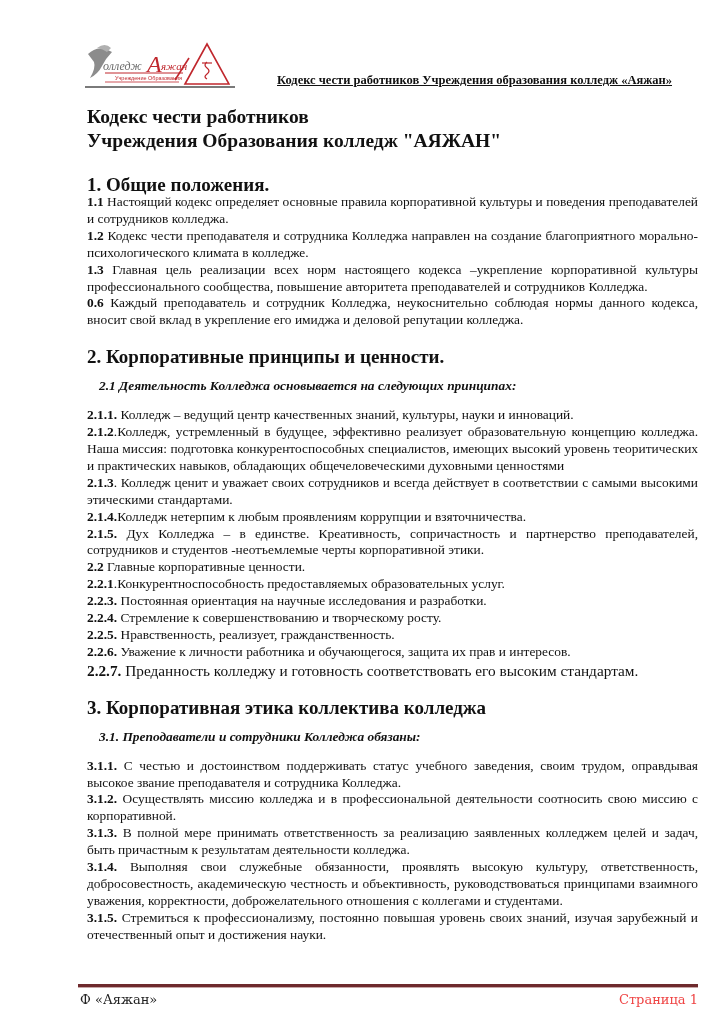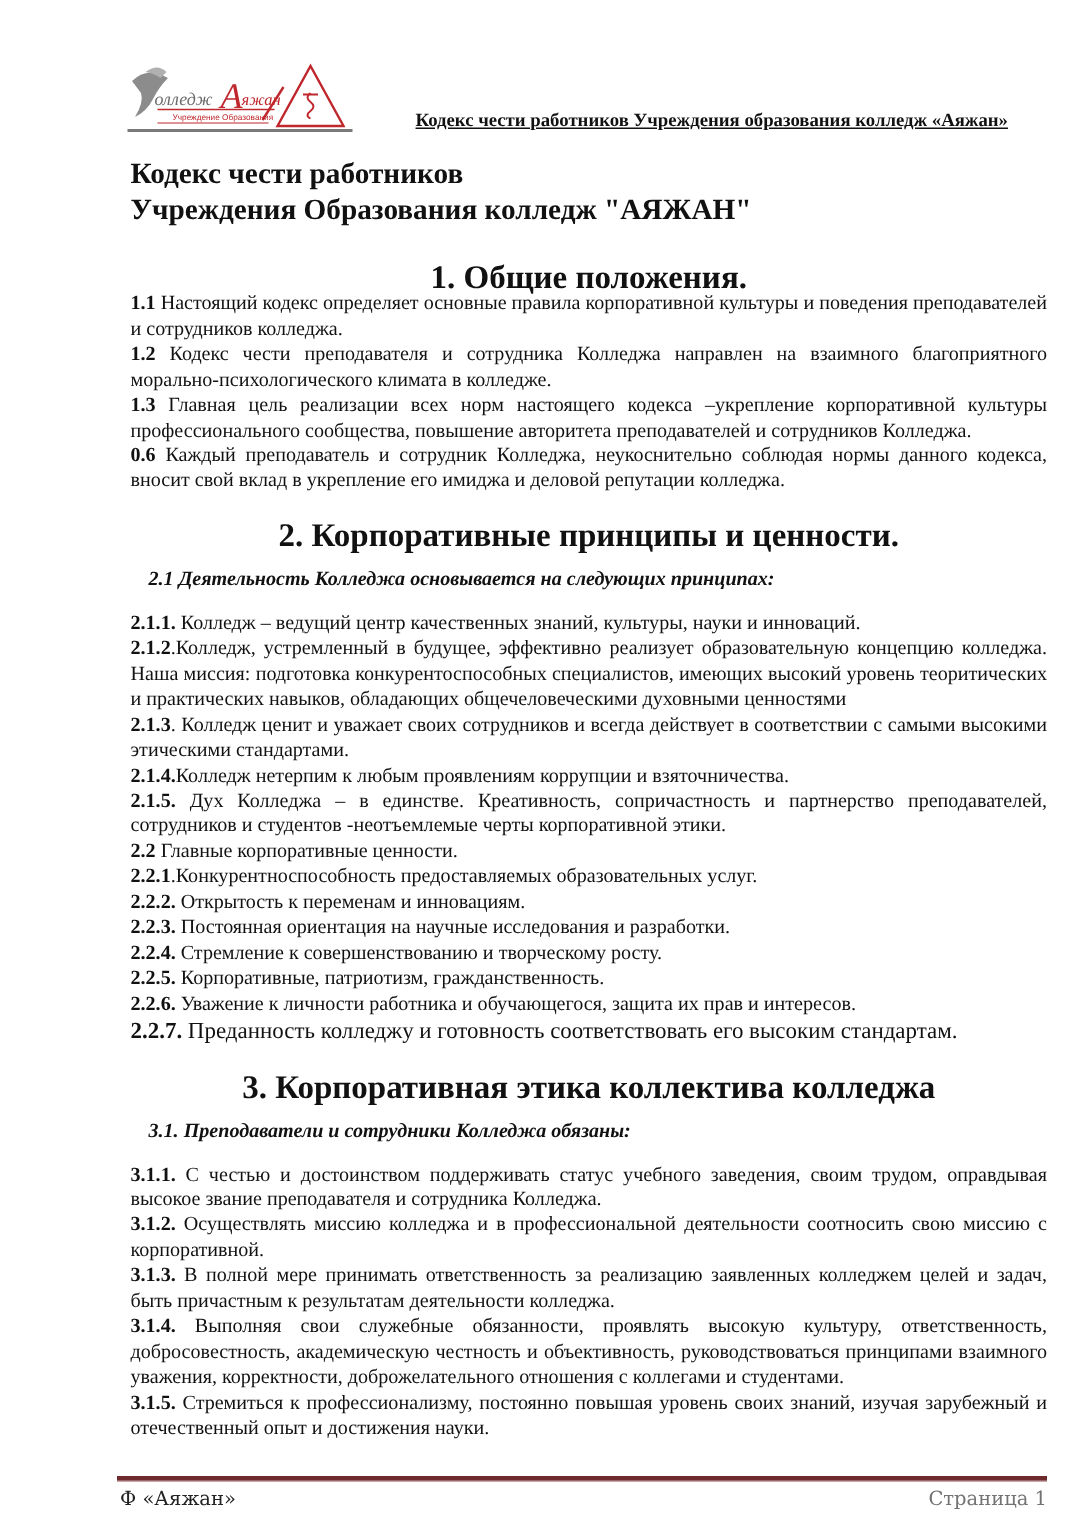--- a/index.html
+++ b/index.html
@@ -10,33 +10,33 @@
   
   .hdr { position: absolute; left: 85px; top: 28px; width: 587px; height: 50px; }
   .logo { position: absolute; left: 0; top: 0; width: 145px; height: 46px; }
   .hdr-title { position: absolute; right: 0; top: 33px; font-size: 12.5px; font-weight: bold;
                text-decoration: underline; white-space: nowrap; }
   .hdr-line { position: absolute; left: 85px; top: 74px; width: 150px; height: 2px; background: #7a7a7a; }
 
   
   .content { position: absolute; left: 87px; top: 93px; width: 611px; font-size: 13.4px; line-height: 16.9px; }
   .doc-title { text-align: left; font-weight: bold; font-size: 19.5px; line-height: 24px; margin: 0; }
-  .sec-title { text-align: center; font-weight: bold; font-size: 22px; line-height: 19px; margin: 0; }
+  .sec-title { text-align: left; font-weight: bold; font-size: 19px; line-height: 19px; margin: 0; }
   .para { margin: 0; text-align: justify; }
   .para b { font-weight: bold; }
   .sub { margin: 12px; font-weight: bold; font-style: italic; }
   .big { font-size: 15.3px; line-height: 19px; }
   .gap-title { height: 22px; }
   .gap-sec { height: 18px; }
 
   
   .foot-line { position: absolute; left: 78px; top: 972px; width: 620px; height: 3px; background: #6e2a2d;
                box-shadow: 0 1px 0 #c9a7a8; }
   .foot-left { position: absolute; left: 80px; top: 980px; font-size: 13px; font-family: "DejaVu Serif", serif; color:#222; }
-  .foot-right { position: absolute; right: 26px; top: 980px; font-size: 13px; font-family: "DejaVu Serif", serif; color:#737373; }
+  .foot-right { position: absolute; right: 26px; top: 980px; font-size: 13px; font-family: "DejaVu Serif", serif; color:#ef4444; }
 </style>
 </head>
 <body>
 
 <div class="page">
 
   <div class="hdr">
     <svg class="logo" viewBox="0 0 145 46">
 
       <polygon points="100,44 122,4 144,44" fill="none" stroke="#c0272d" stroke-width="1.6"></polygon>
@@ -62,38 +62,37 @@
 
   <div class="content">
     <h1 class="doc-title">
       <span>Кодекс чести работников</span><br>
       <span>Учреждения Образования колледж "АЯЖАН"</span>
     </h1>
     <div class="gap-title"></div>
 
     <h2 class="sec-title">1. Общие положения.</h2>
     <p class="para"><b>1.1</b><span> Настоящий кодекс определяет основные правила корпоративной культуры и поведения преподавателей и сотрудников колледжа.</span></p>
-    <p class="para"><b>1.2</b><span> Кодекс чести преподавателя и сотрудника Колледжа направлен на взаимного благоприятного морально-психологического климата в колледже.</span></p>
+    <p class="para"><b>1.2</b><span> Кодекс чести преподавателя и сотрудника Колледжа направлен на создание благоприятного морально-психологического климата в колледже.</span></p>
     <p class="para"><b>1.3</b><span> Главная цель реализации всех норм настоящего кодекса –укрепление корпоративной культуры профессионального сообщества, повышение авторитета преподавателей и сотрудников Колледжа.</span></p>
     <p class="para"><b>0.6</b><span> Каждый преподаватель и сотрудник Колледжа, неукоснительно соблюдая нормы данного кодекса, вносит свой вклад в укрепление его имиджа и деловой репутации колледжа.</span></p>
     <div class="gap-sec"></div>
 
     <h2 class="sec-title">2. Корпоративные принципы и ценности.</h2>
     <p class="sub">2.1 Деятельность Колледжа основывается на следующих принципах:</p>
     <p class="para"><b>2.1.1.</b><span> Колледж – ведущий центр качественных знаний, культуры, науки и инноваций.</span></p>
     <p class="para"><b>2.1.2</b><span>.Колледж, устремленный в будущее, эффективно реализует образовательную концепцию колледжа. Наша миссия: подготовка конкурентоспособных специалистов, имеющих высокий уровень теоритических и практических навыков, обладающих общечеловеческими духовными ценностями</span></p>
     <p class="para"><b>2.1.3</b><span>. Колледж ценит и уважает своих сотрудников и всегда действует в соответствии с самыми высокими этическими стандартами.</span></p>
     <p class="para"><b>2.1.4.</b><span>Колледж нетерпим к любым проявлениям коррупции и взяточничества.</span></p>
     <p class="para"><b>2.1.5.</b><span> Дух Колледжа – в единстве. Креативность, сопричастность и партнерство преподавателей, сотрудников и студентов -неотъемлемые черты корпоративной этики.</span></p>
     <p class="para"><b>2.2</b><span> Главные корпоративные ценности.</span></p>
     <p class="para"><b>2.2.1</b><span>.Конкурентноспособность предоставляемых образовательных услуг.</span></p>
-    <p class="para"><b>2.2.2.</b><span> Открытость к переменам и инновациям.</span></p>
     <p class="para"><b>2.2.3.</b><span> Постоянная ориентация на научные исследования и разработки.</span></p>
     <p class="para"><b>2.2.4.</b><span> Стремление к совершенствованию и творческому росту.</span></p>
-    <p class="para"><b>2.2.5.</b><span> Корпоративные, патриотизм, гражданственность.</span></p>
+    <p class="para"><b>2.2.5.</b><span> Нравственность, реализует, гражданственность.</span></p>
     <p class="para"><b>2.2.6.</b><span> Уважение к личности работника и обучающегося, защита их прав и интересов.</span></p>
     <p class="para big"><b>2.2.7.</b><span> Преданность колледжу и готовность соответствовать его высоким стандартам.</span></p>
     <div class="gap-sec"></div>
 
     <h2 class="sec-title">3. Корпоративная этика коллектива колледжа</h2>
     <p class="sub">3.1. Преподаватели и сотрудники Колледжа обязаны:</p>
     <p class="para"><b>3.1.1.</b><span> С честью и достоинством поддерживать статус учебного заведения, своим трудом, оправдывая высокое звание преподавателя и сотрудника Колледжа.</span></p>
     <p class="para"><b>3.1.2.</b><span> Осуществлять миссию колледжа и в профессиональной деятельности соотносить свою миссию с корпоративной.</span></p>
     <p class="para"><b>3.1.3.</b><span> В полной мере принимать ответственность за реализацию заявленных колледжем целей и задач, быть причастным к результатам деятельности колледжа.</span></p>
     <p class="para"><b>3.1.4.</b><span> Выполняя свои служебные обязанности, проявлять высокую культуру, ответственность, добросовестность, академическую честность и объективность, руководствоваться принципами взаимного уважения, корректности, доброжелательного отношения с коллегами и студентами.</span></p>

